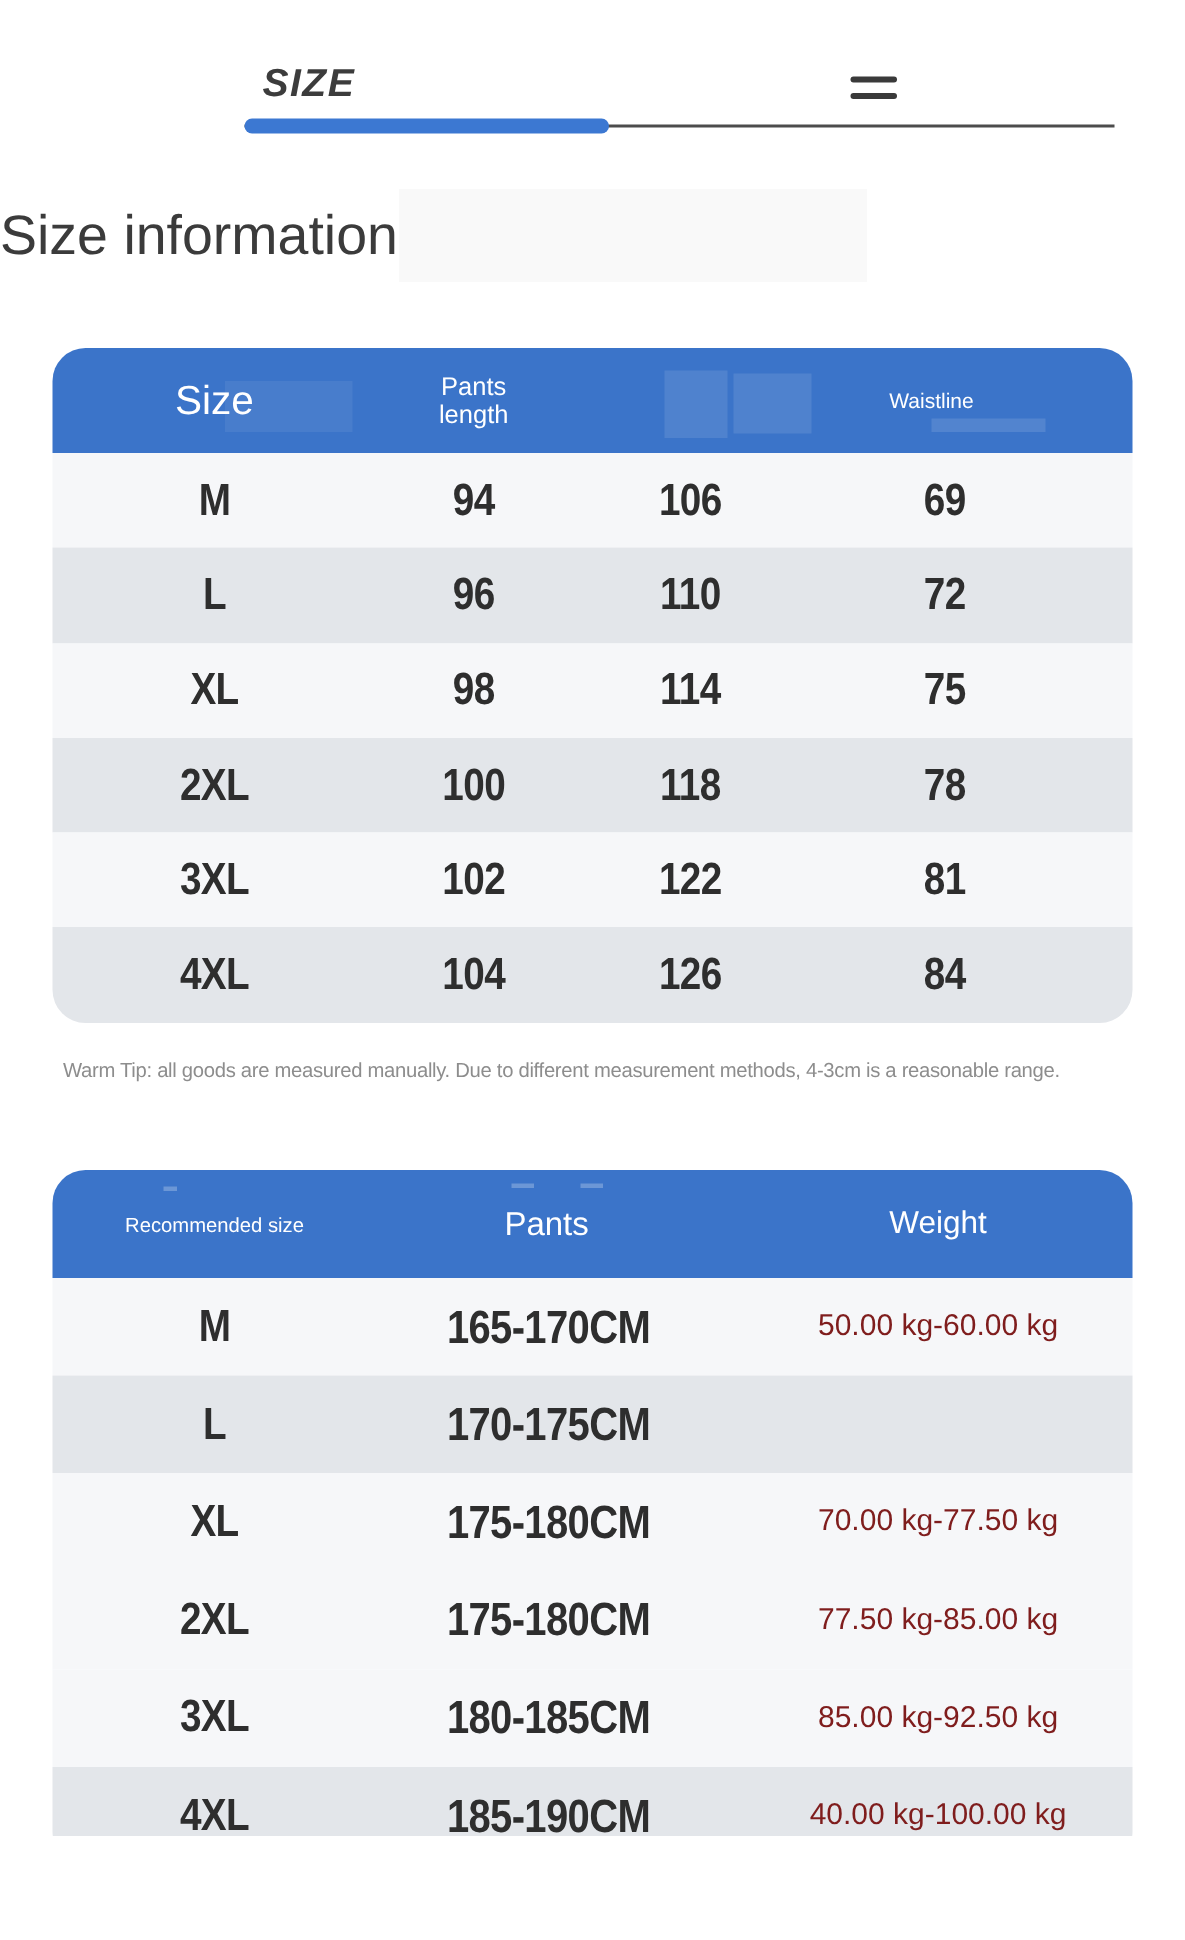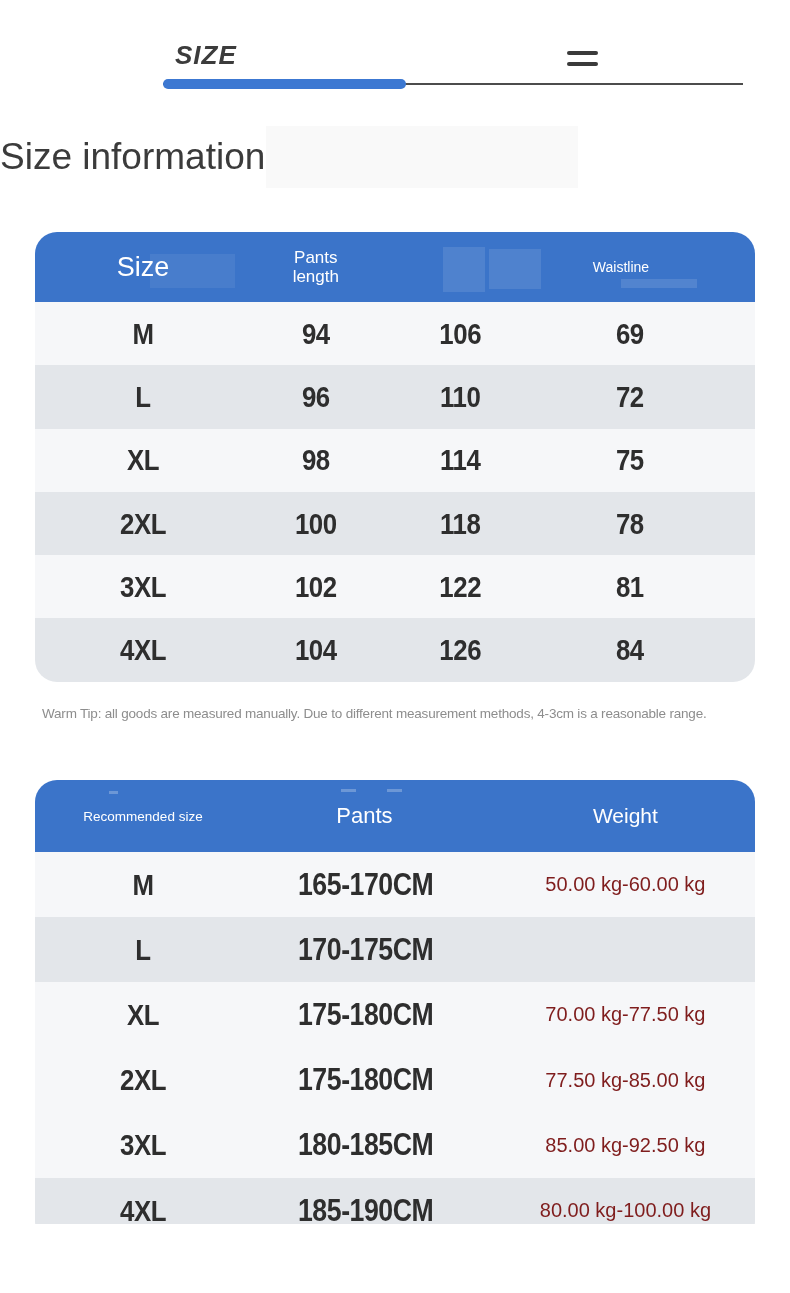--- a/index.html
+++ b/index.html
@@ -151,17 +151,17 @@
       <div class="td weight-cell">77.50 kg-85.00 kg</div>
     </div>
     <div class="tr row-light">
       <div class="td size-cell cond">3XL</div>
       <div class="td height-cell cond">180-185CM</div>
       <div class="td weight-cell">85.00 kg-92.50 kg</div>
     </div>
     <div class="tr row-gray">
       <div class="td size-cell cond">4XL</div>
       <div class="td height-cell cond">185-190CM</div>
-      <div class="td weight-cell">80.00 kg-100.00 kg</div>
+      <div class="td weight-cell">40.00 kg-100.00 kg</div>
     </div>
   </section>
 
 </div>
 
 </body></html>

